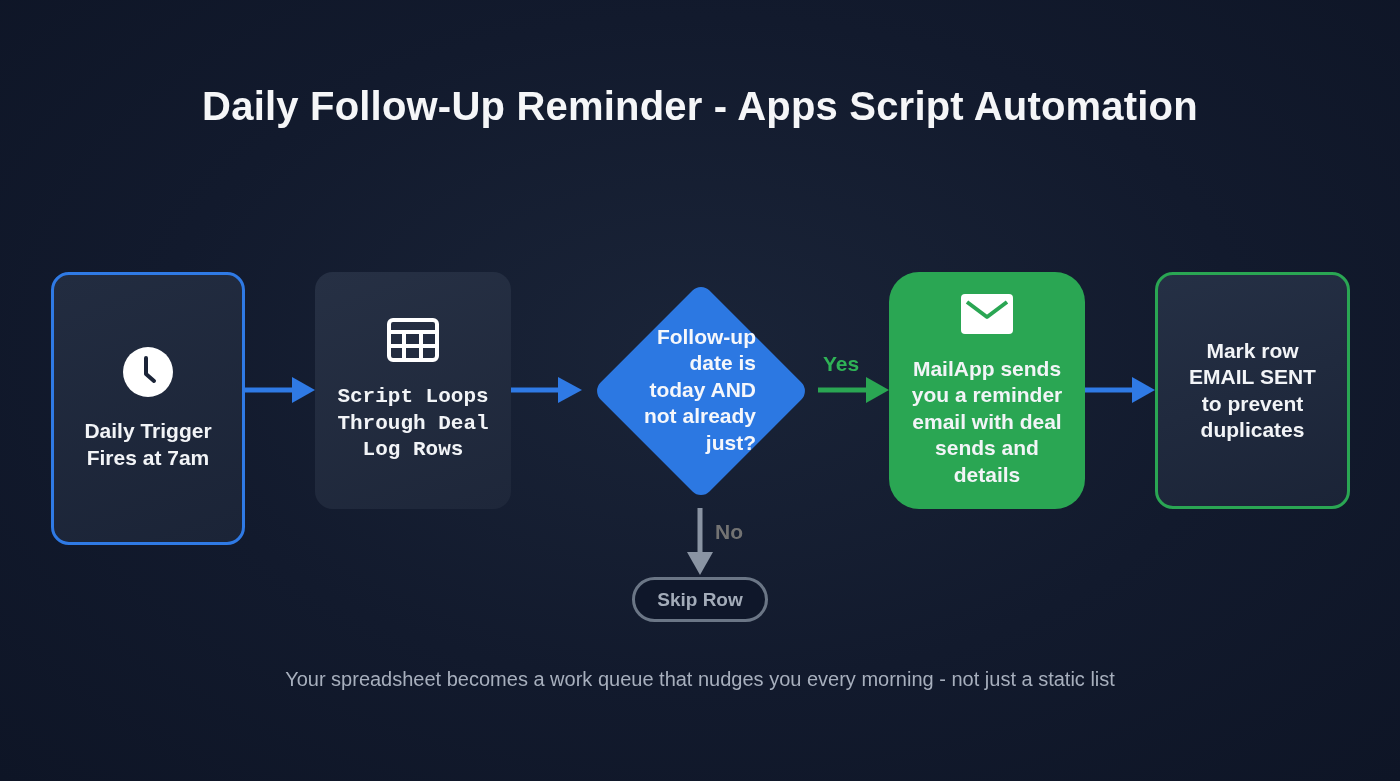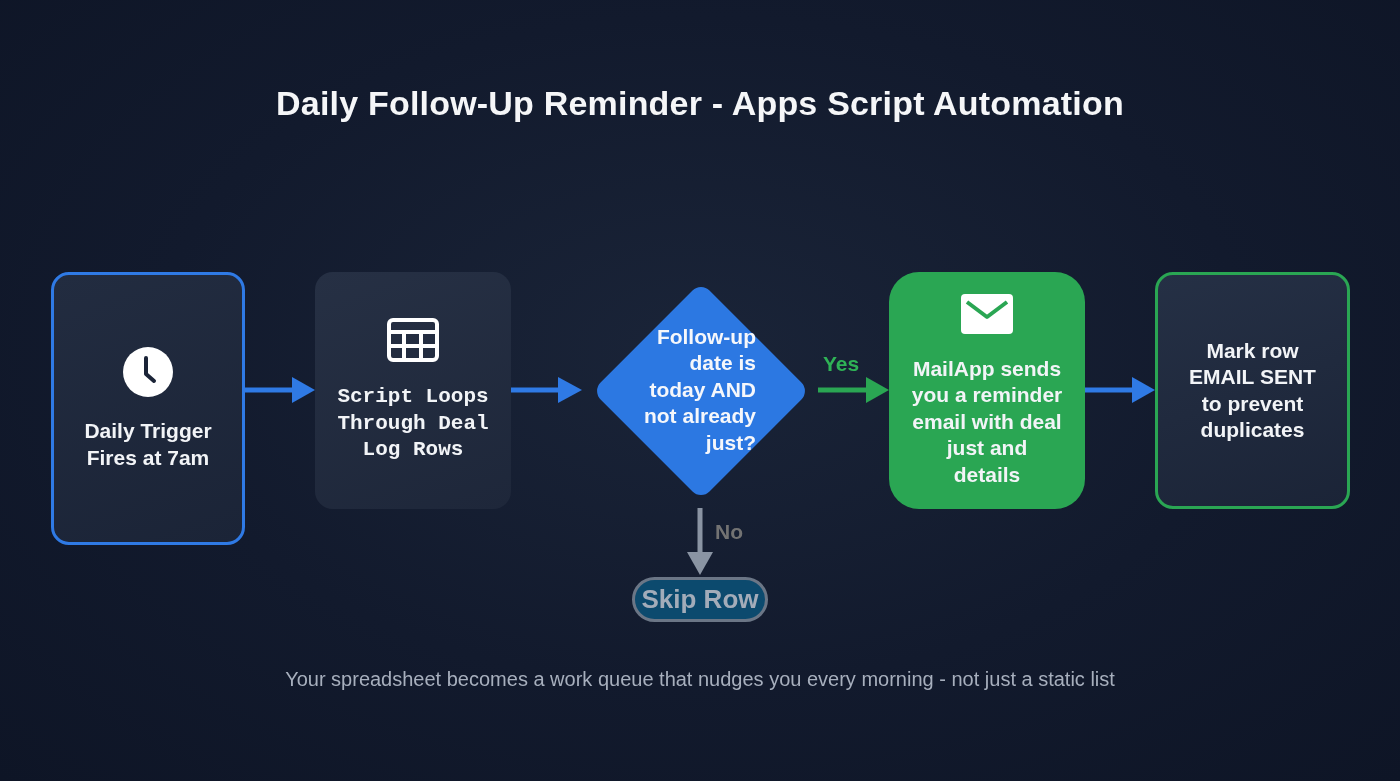--- a/index.html
+++ b/index.html
@@ -4,21 +4,21 @@
   <style>
     html, body { margin: 0; padding: 0; }
     body {
       width: 1400px; height: 781px; overflow: hidden;
       background: radial-gradient(ellipse at 50% 45%, #1a2438 0%, #121a2d 55%, #0e1526 100%);
       font-family: "Liberation Sans", "DejaVu Sans", sans-serif;
       color: #ffffff; position: relative;
     }
     .title {
       position: absolute; left: 0; top: 84px; width: 1400px; text-align: center;
-      font-size: 34px; font-weight: bold; color: #f5f6f8; letter-spacing: 0.2px;
+      font-size: 40px; font-weight: bold; color: #f5f6f8; letter-spacing: 0.2px;
     }
     .box {
       position: absolute; border-radius: 18px; box-sizing: border-box;
       display: flex; flex-direction: column; align-items: center; justify-content: center;
       text-align: center; font-weight: bold; font-size: 21px; line-height: 26.5px;
       color: #f2f4f7;
     }
     .box-trigger { left: 51px; top: 272px; width: 194px; height: 273px;
       background: linear-gradient(160deg, #222c40, #1b2437); border: 3px solid #2f7ae5; }
     .box-loop { left: 315px; top: 272px; width: 196px; height: 237px;
@@ -37,23 +37,23 @@
     }
     .diamond-text {
       position: absolute; left: 0; top: 0; width: 218px; height: 218px;
       display: flex; align-items: center; justify-content: center; text-align: right;
       font-weight: bold; font-size: 21px; line-height: 26.5px; color: #f5f7fb;
     }
     .label-yes { position: absolute; left: 823px; top: 352px; font-size: 21px; font-weight: bold; color: #2fb356; }
     .label-no { position: absolute; left: 715px; top: 520px; font-size: 21px; font-weight: bold; color: #737373; }
     .skip {
       position: absolute; left: 632px; top: 577px; width: 136px; height: 45px; box-sizing: border-box;
-      border: 3px solid #6b7686; border-radius: 24px; background: #0c4a6e;
+      border: 3px solid #6b7686; border-radius: 24px; background: #0f172a;
       display: flex; align-items: center; justify-content: center;
-      font-size: 26px; font-weight: bold; color: #a3acb9;
+      font-size: 19px; font-weight: bold; color: #a3acb9;
     }
     .caption {
       position: absolute; left: 0; top: 668px; width: 1400px; text-align: center;
       font-size: 20px; color: #a7afbd;
     }
     svg.arrows { position: absolute; left: 0; top: 0; }
   </style>
 </head>
 <body>
 
@@ -122,21 +122,21 @@
 <div class="box box-mail">
   <div class="icon-wrap">
     <svg width="54" height="42" viewBox="0 0 54 42">
       <rect x="1" y="1" width="52" height="40" rx="4" fill="#ffffff"></rect>
       <path d="M7 9 L27 24 L47 9" stroke="#2aa653" stroke-width="4" fill="none" stroke-linejoin="round"></path>
     </svg>
   </div>
   <div>MailApp sends</div>
   <div>you a reminder</div>
   <div>email with deal</div>
-  <div>just and</div>
+  <div>sends and</div>
   <div>details</div>
 </div>
 
 <div class="box box-mark">
   <div>Mark row</div>
   <div>EMAIL SENT</div>
   <div>to prevent</div>
   <div>duplicates</div>
 </div>
 

